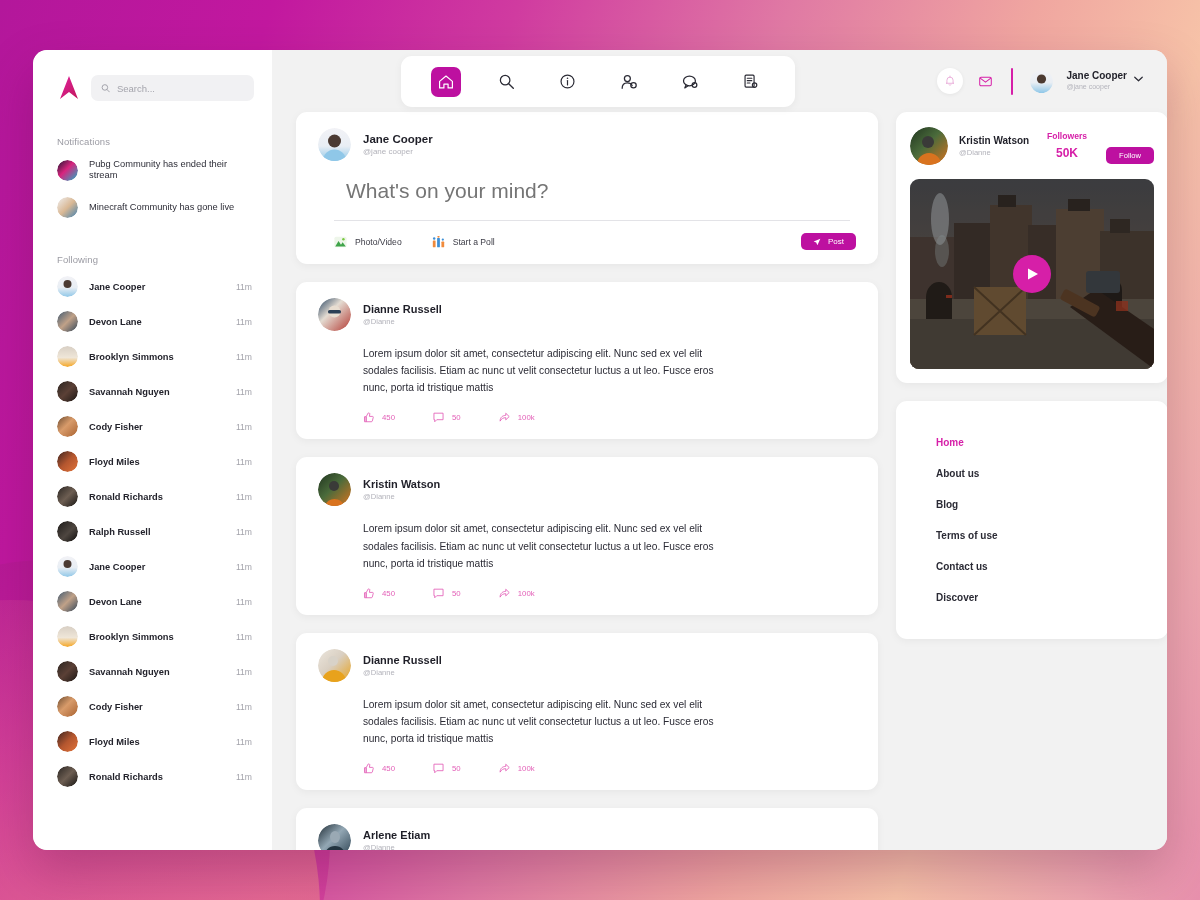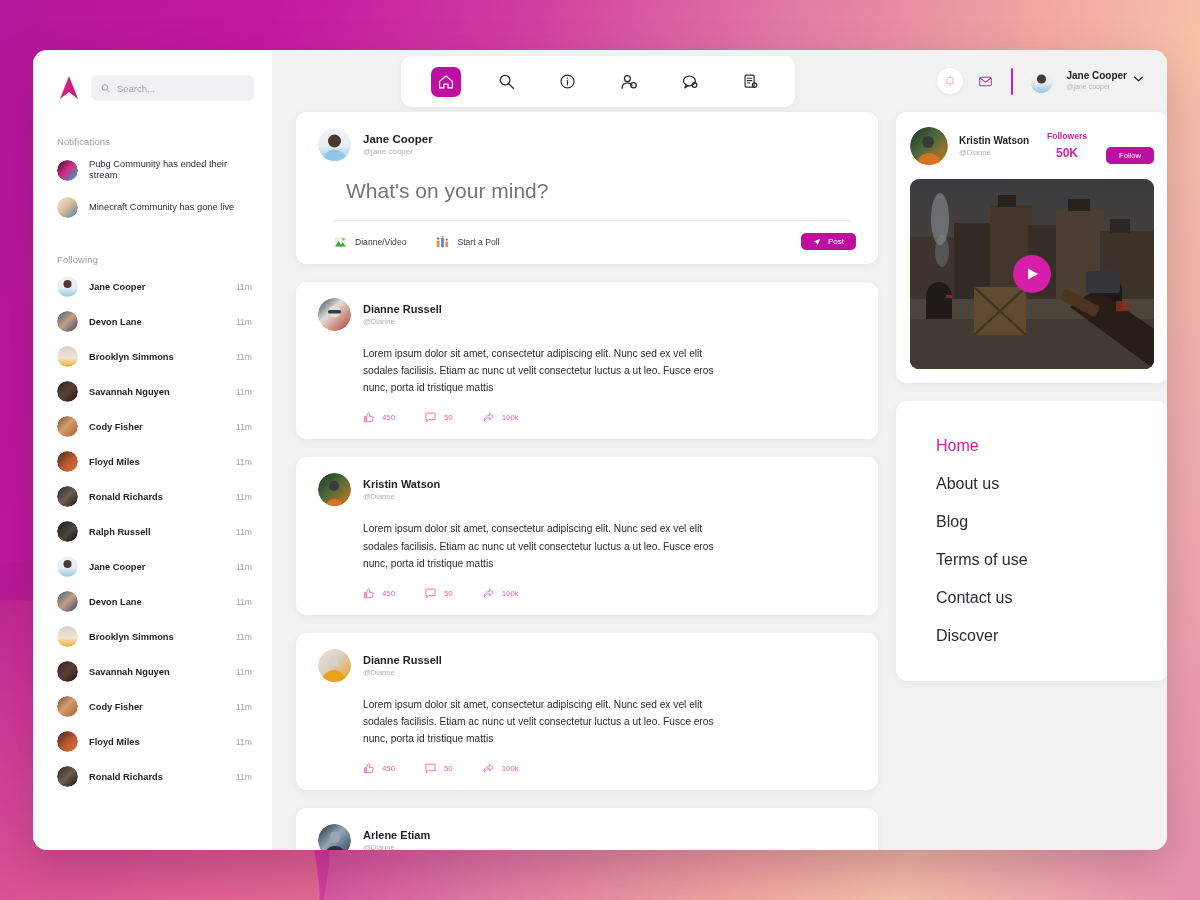--- a/index.html
+++ b/index.html
@@ -215,21 +215,21 @@
   .phead { display: flex; align-items: center; gap: 12px; }
   .phead-av { width: 33px; height: 33px; border-radius: 50%; overflow: hidden; flex: 0 0 33px; }
   .phead-name { font-size: 11px; font-weight: bold; color: #1f1f28; line-height: 1.35; }
   .phead-handle { font-size: 7.6px; color: #b2b2ba; line-height: 1.35; }
   .pbody {
     font-size: 10.2px; color: #2b2b35;
     line-height: 1.68;
     margin: 14px 0 0 45px;
     max-width: 375px;
   }
-  .pactions { display: flex; gap: 30px; margin: 16px 0 0 45px; align-items: center; }
+  .pactions { display: flex; gap: 38px; margin: 16px 0 0 45px; align-items: center; }
   .pact { display: flex; align-items: center; gap: 8px; }
   .pact-count { font-size: 7.8px; color: #e361b8; }
 
   
   .prof { padding: 15px 14px 14px 14px; }
   .prof-row { display: flex; align-items: center; gap: 11px; }
   .prof-av { width: 38px; height: 38px; border-radius: 50%; overflow: hidden; flex: 0 0 38px; }
   .prof-name { font-size: 10px; font-weight: bold; color: #1f1f28; line-height: 1.35; }
   .prof-handle { font-size: 7.6px; color: #b2b2ba; line-height: 1.35; }
   .prof-stat { text-align: center; margin-left: auto; margin-right: 8px; }
@@ -253,22 +253,22 @@
     position: absolute; left: 50%; top: 50%;
     transform: translate(-50%,-50%);
     width: 38px; height: 38px; border-radius: 50%;
     background: #d61fa8;
     display: flex; align-items: center; justify-content: center;
   }
 
   
   .links { padding: 26px 40px 26px 40px; }
   .link-item {
-    font-size: 16px;
-    font-weight: normal;
+    font-size: 10px;
+    font-weight: bold;
     color: #2b2b35;
     padding: 10px 0;
     cursor: pointer;
   }
   .link-item.active { color: #d61fa8; }
 </style>
 </head>
 <body>
 
 <div class="swoosh"></div>
@@ -606,21 +606,21 @@
           </div>
           <input class="cmind" type="text" placeholder="What's on your mind?" style="">
           <div class="cdiv"></div>
           <div class="cfoot">
             <div class="cact">
               <svg width="13" height="12" viewBox="0 0 16 14">
                 <rect x="0.5" y="0.5" width="15" height="13" rx="2" fill="#eef6ea"></rect>
                 <path d="M1.5 12.5 L5.6 5.8 L8.6 10.4 L10.6 7.4 L14.5 12.5 Z" fill="#3fa44a"></path>
                 <circle cx="11.6" cy="3.6" r="1.5" fill="#7ac943"></circle>
               </svg>
-              <span class="cact-label">Dianne/Video</span>
+              <span class="cact-label">Photo/Video</span>
             </div>
             <div class="cact">
               <svg width="13" height="12" viewBox="0 0 16 14">
                 <rect x="1" y="5" width="3.4" height="8.5" rx="0.8" fill="#f08a3c"></rect>
                 <rect x="6.3" y="2" width="3.4" height="11.5" rx="0.8" fill="#3d8fd6"></rect>
                 <rect x="11.6" y="6.5" width="3.4" height="7" rx="0.8" fill="#f08a3c"></rect>
                 <circle cx="2.7" cy="2.6" r="1.5" fill="#3d8fd6"></circle>
                 <circle cx="8" cy="0.5" r="1.3" fill="#f08a3c"></circle>
                 <circle cx="13.3" cy="4" r="1.4" fill="#3d8fd6"></circle>
               </svg>

